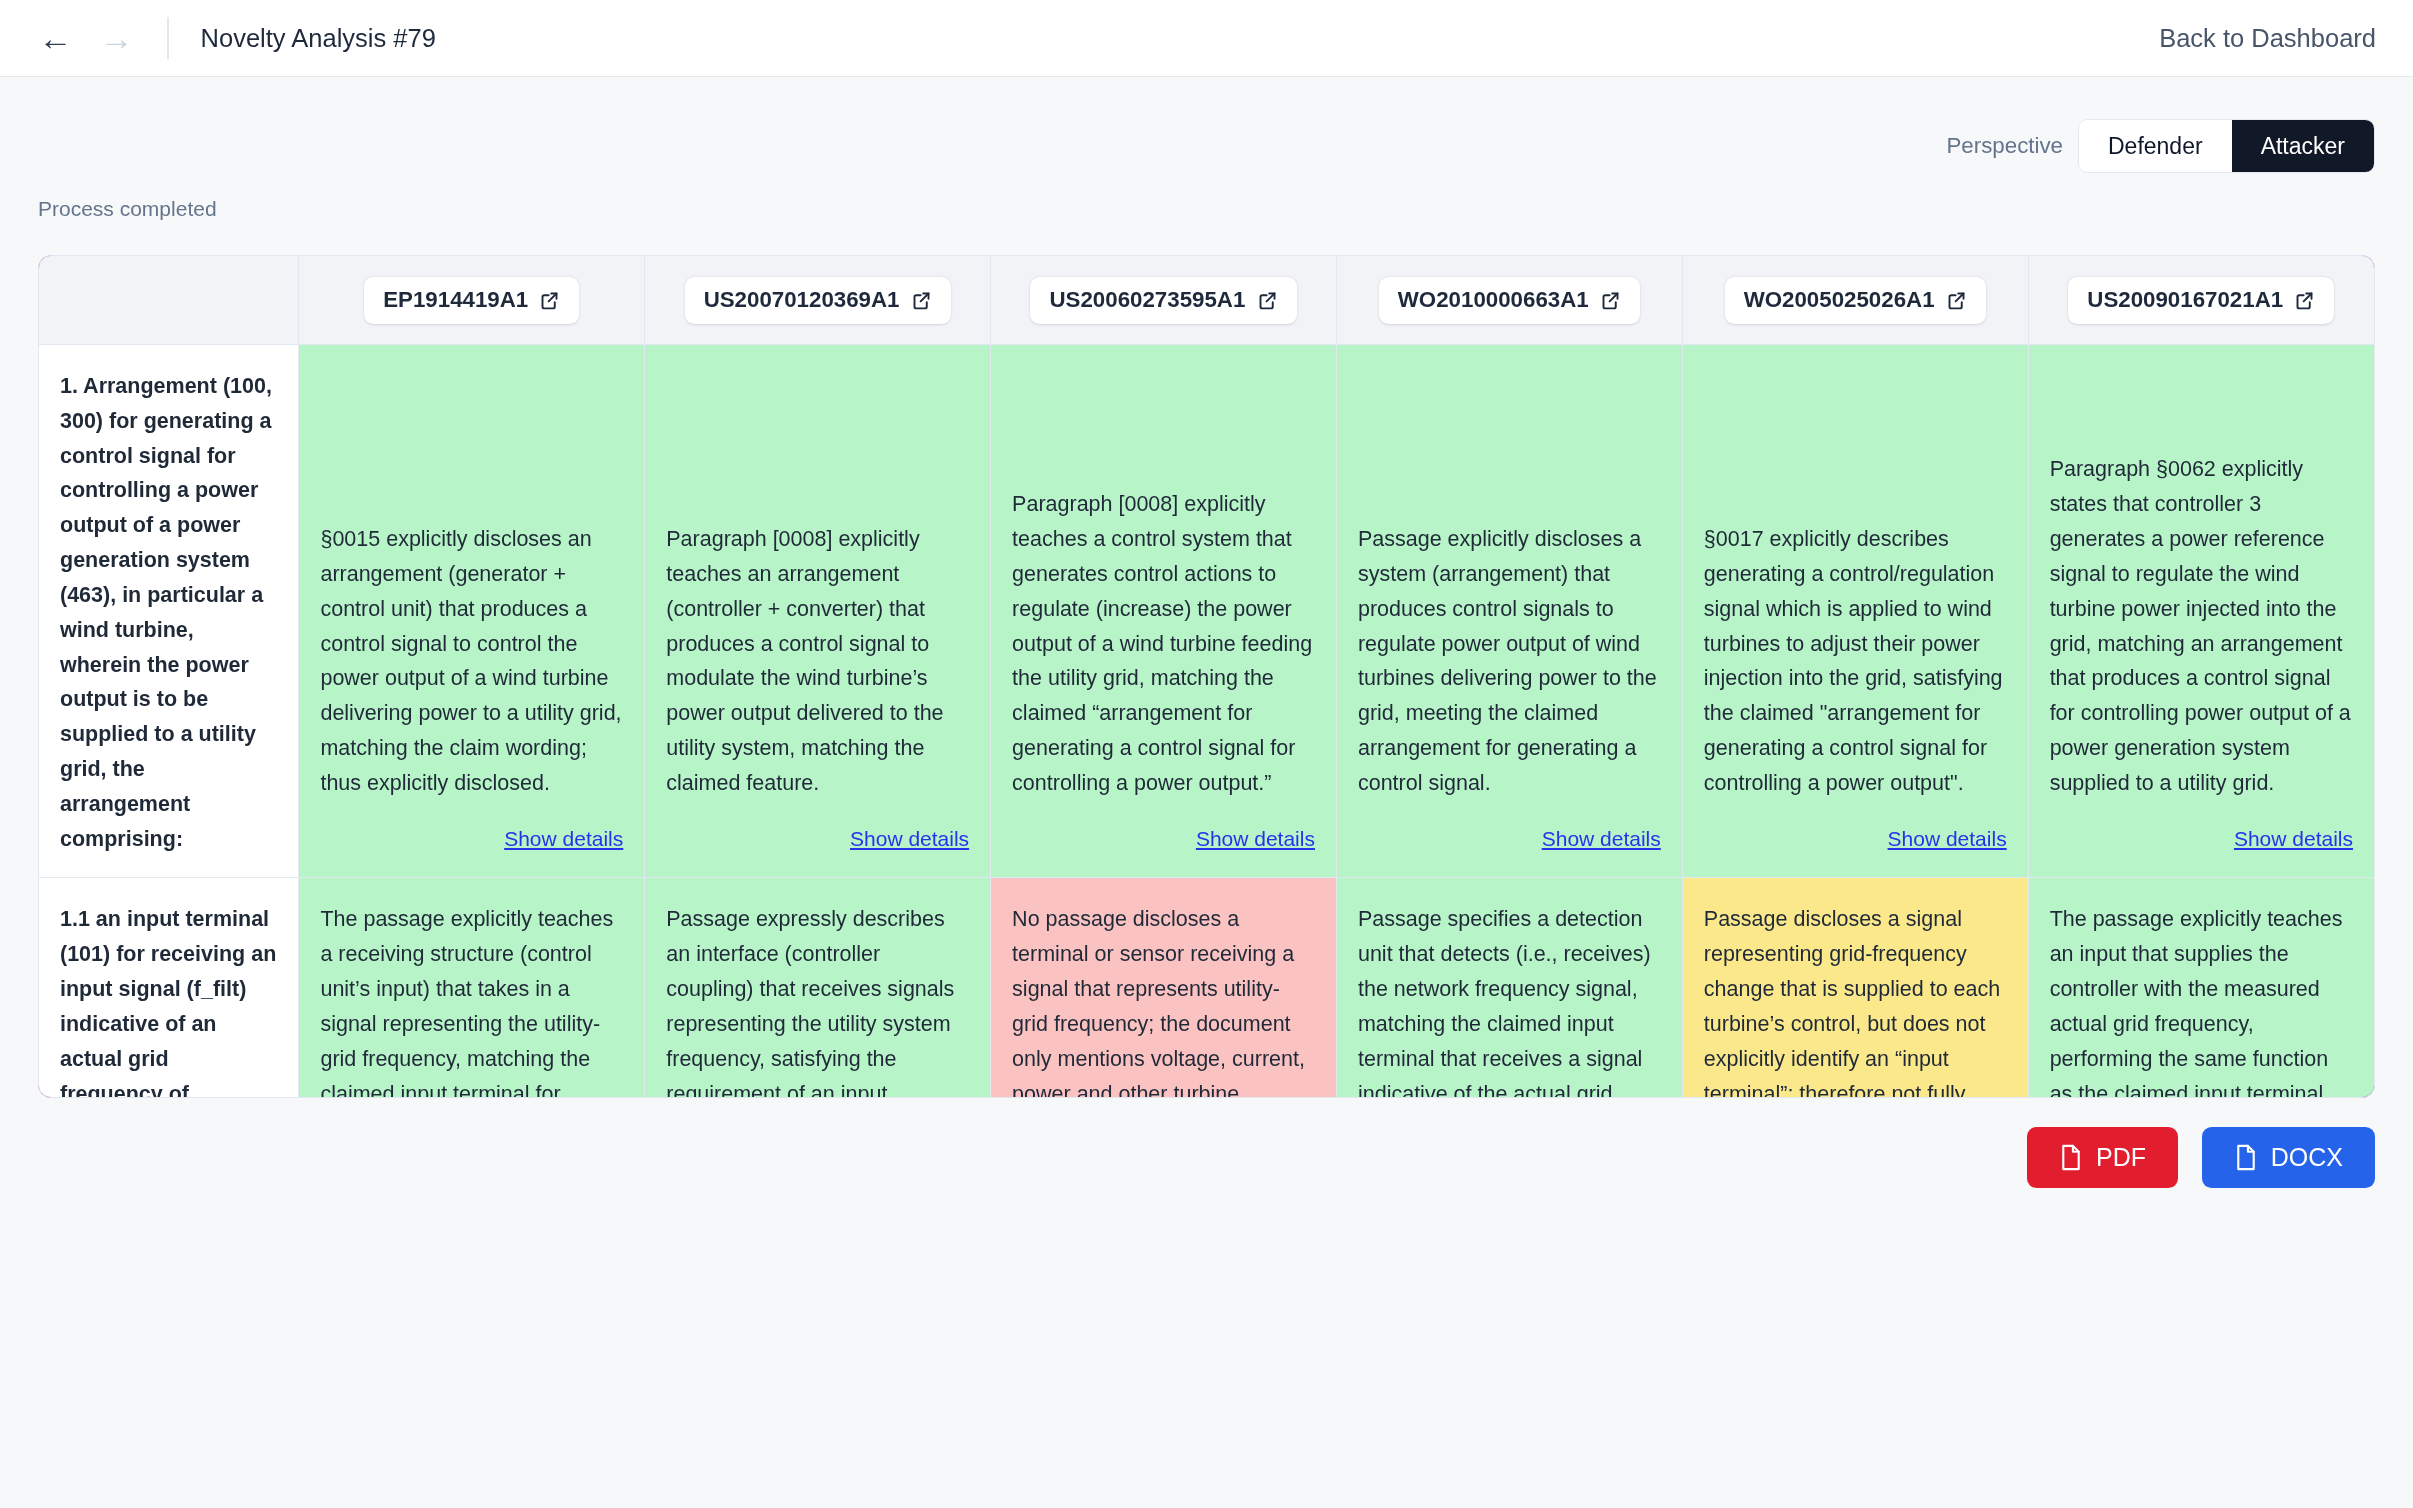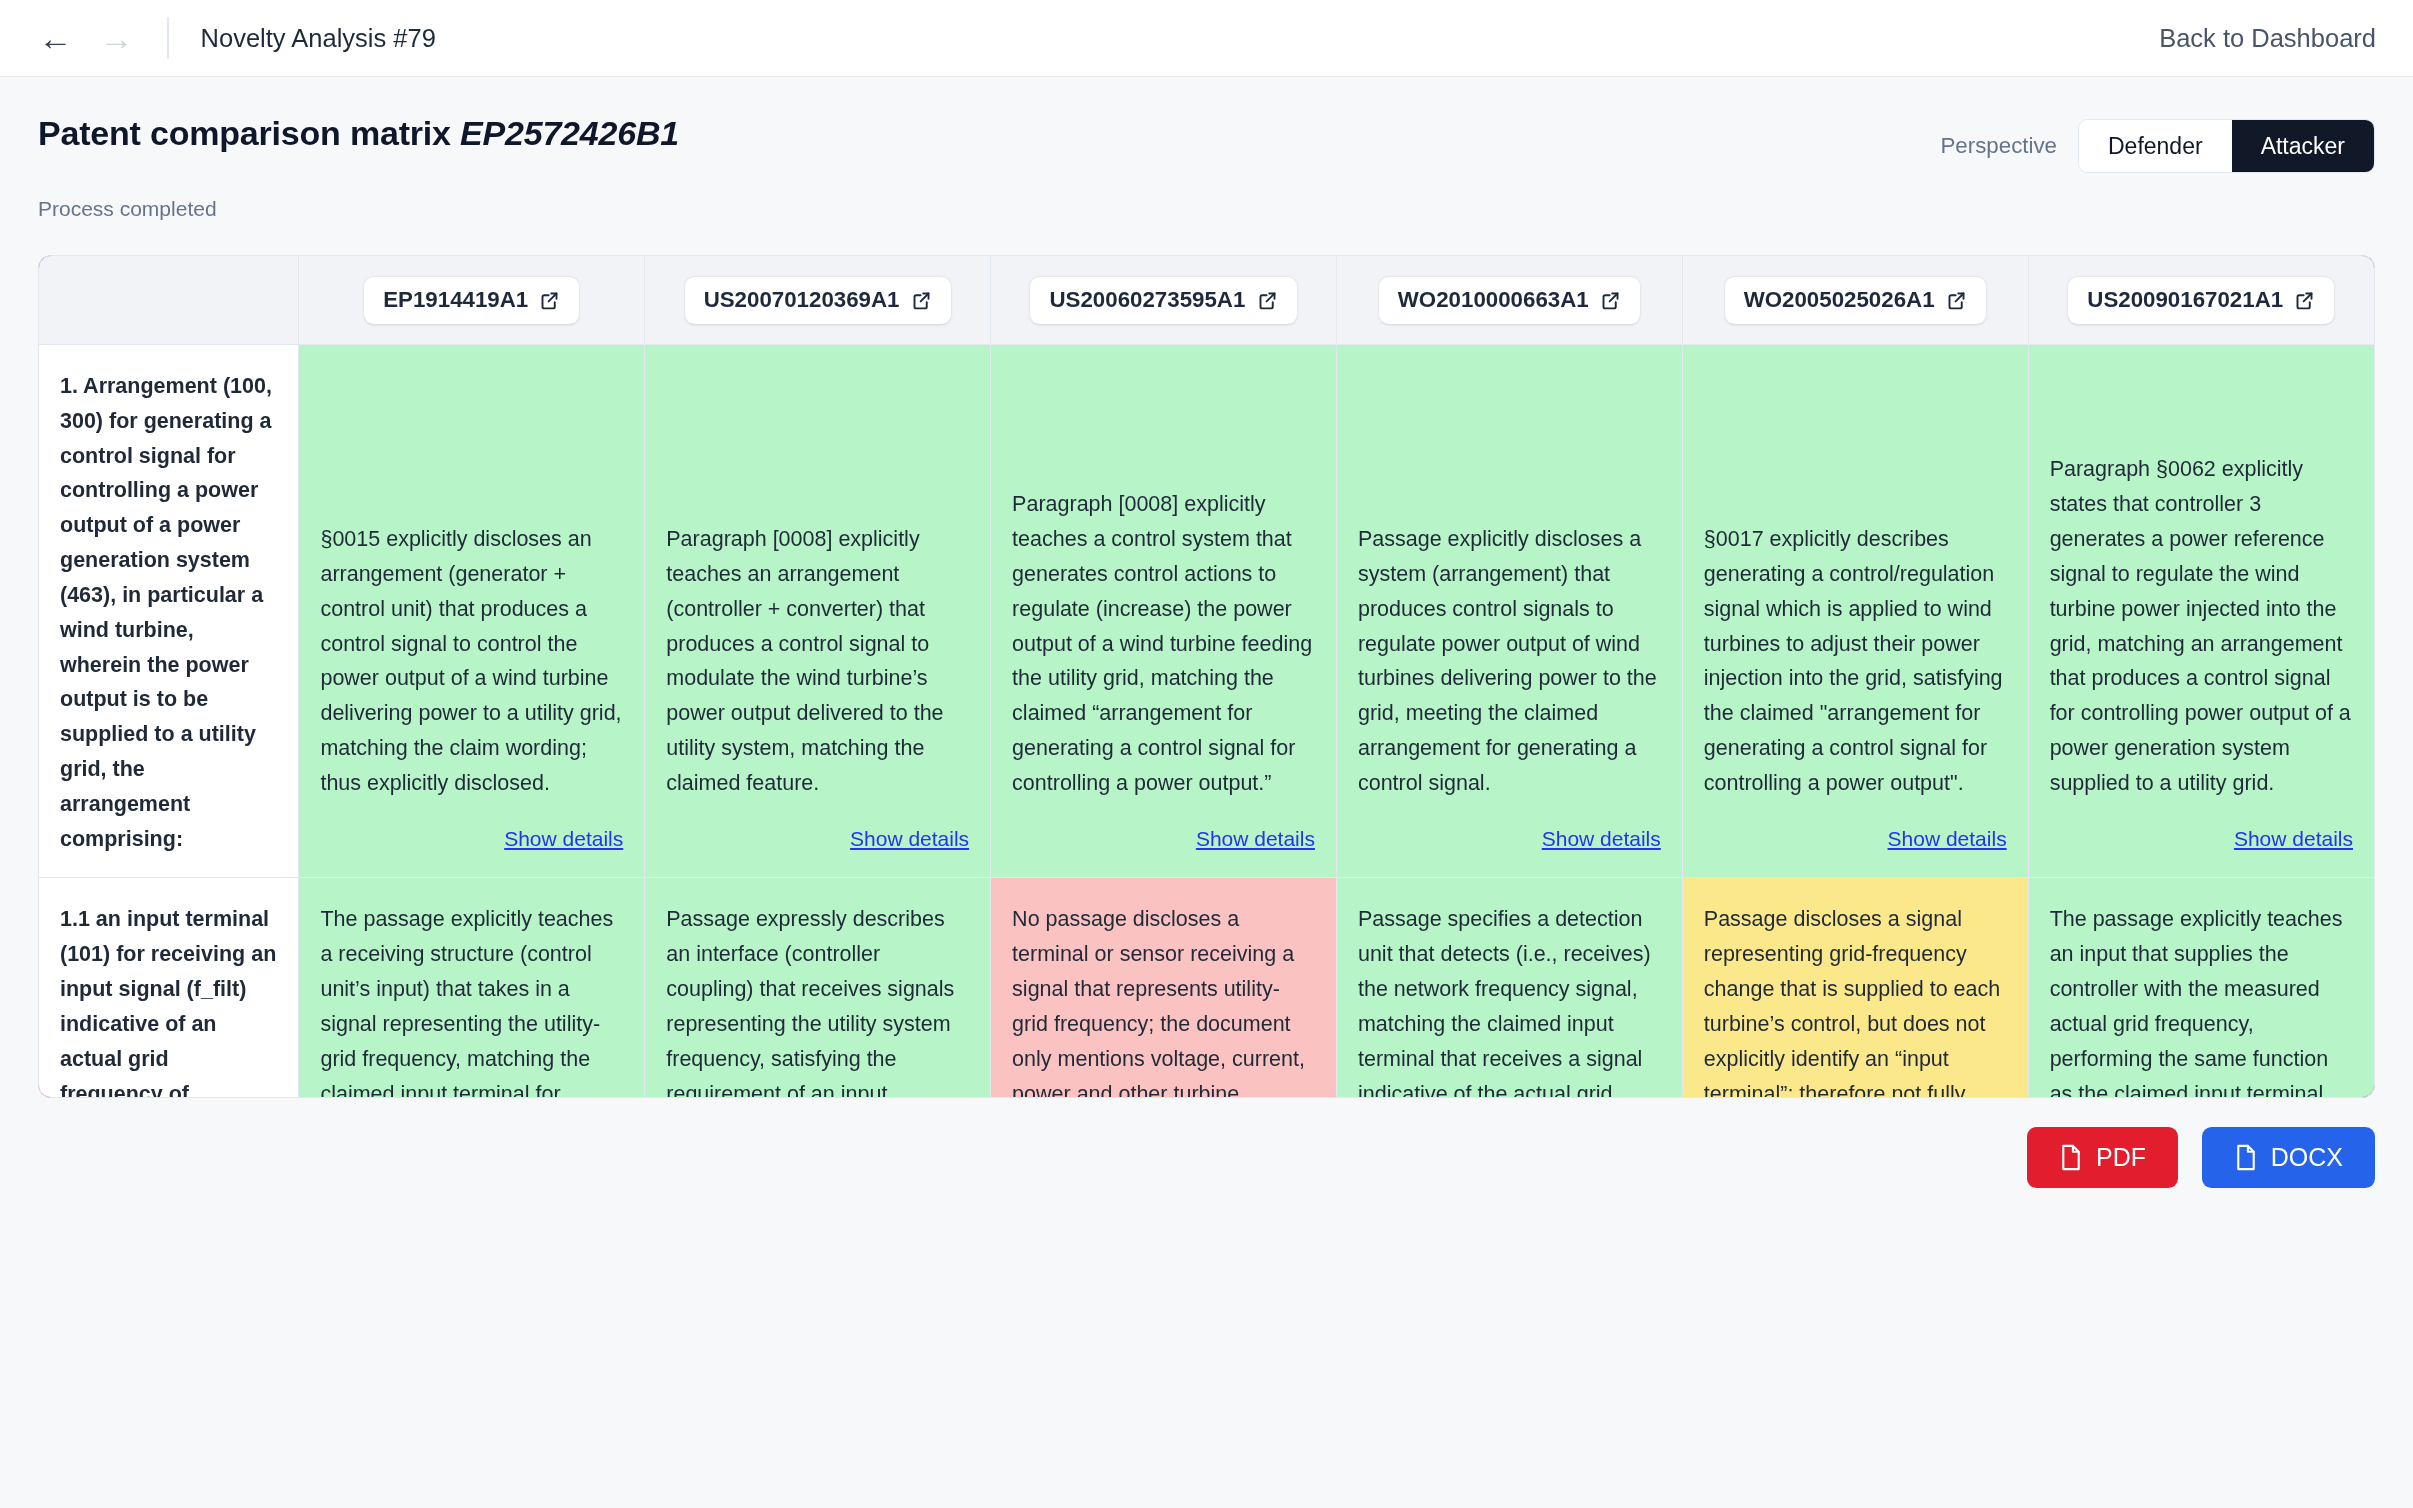--- a/index.html
+++ b/index.html
@@ -37,21 +37,21 @@
   .page-head { padding: 37px 38px 0 38px; }
   .headline-row { display: flex; align-items: flex-start; }
   h1.headline {
     font-size: 34px; font-weight: 700; letter-spacing: -0.2px;
     color: #0f172a;
   }
   h1.headline .pat { font-style: italic; }
   .status-line { margin-top: 24px; font-size: 21px; color: #64748b; }
 
   .perspective-wrap {
-    margin-left: auto; display: flex; align-items: center; gap: 21px;
+    margin-left: auto; display: flex; align-items: center; gap: 15px;
     padding-top: 4.8px;
   }
   .perspective-label { font-size: 22.3px; color: #64748b; }
   .seg {
     display: flex; border: 1.6px solid #e2e8f0; border-radius: 9.6px;
     overflow: hidden; background: #fff;
   }
   .seg button {
     font-family: inherit; font-size: 23px; border: 0; cursor: pointer;
     padding: 12.8px 29px; background: #ffffff; color: #0f172a;
@@ -152,21 +152,20 @@
   </div>
   <div class="vdiv"></div>
   <div class="page-title-small">Novelty Analysis #79</div>
   <div class="topbar-right">
     <a class="back-link">Back to Dashboard</a>
   </div>
 </div>
 
 <div class="page-head">
   <div class="headline-row">
-    <h1 class="headline"><span>Patent comparison matrix </span><span class="pat">EP2572426B1</span></h1>
     <div class="perspective-wrap">
       <span class="perspective-label">Perspective</span>
       <div class="seg">
         <button>Defender</button>
         <button class="active">Attacker</button>
       </div>
     </div>
   </div>
   <div class="status-line">Process completed</div>
 </div>

